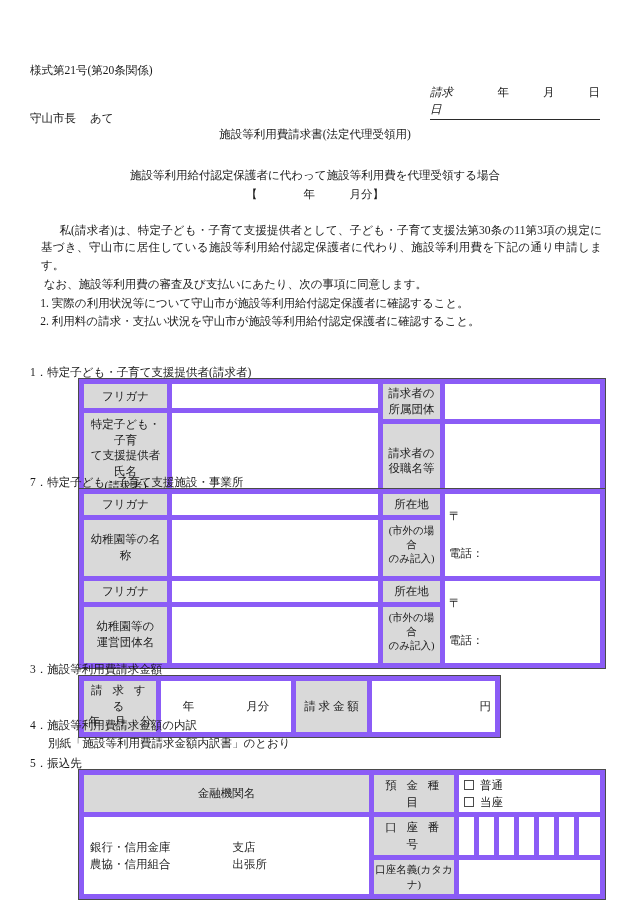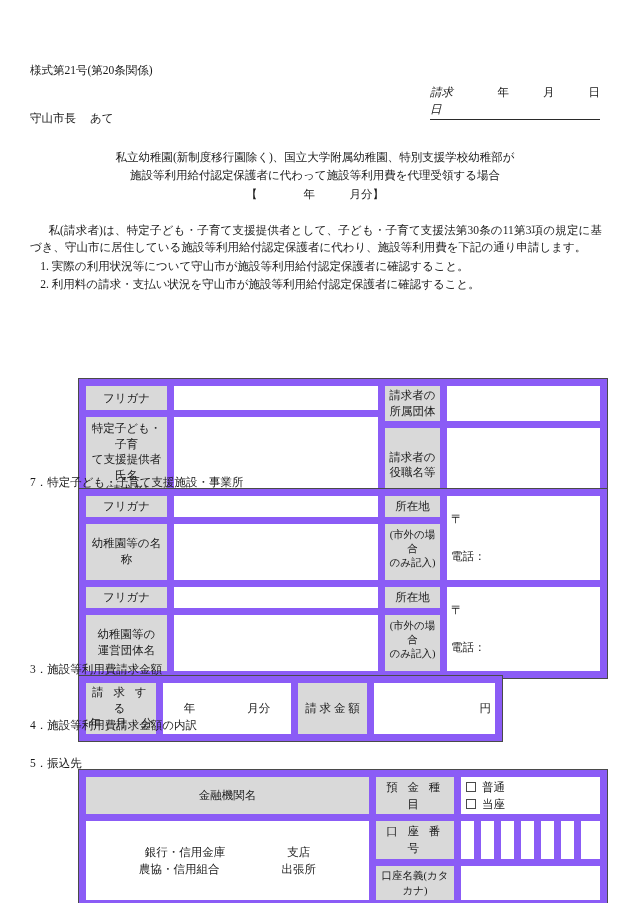--- a/index.html
+++ b/index.html
@@ -96,21 +96,21 @@
   .body-block {
     position: absolute;
     left: 30px;
     top: 222px;
     width: 572px;
     font-size: 11.5px;
     line-height: 1.52;
   }
   .para {
     text-indent: 1.6em;
-    margin: 0 0 1px 0;
+    margin: 0 0 1px 11px;
     text-align: justify;
   }
   .para-2 {
     text-indent: 1.2em;
     margin: 2px 0 0 0;
   }
   .agree-list {
     margin: 1px 0 0 0;
     padding: 0;
     list-style: none;
@@ -137,21 +137,21 @@
   }
 
   
   table.form {
     position: absolute;
     border-collapse: collapse;
     table-layout: fixed;
     font-size: 11.5px;
   }
   table.form td {
-    border: 7px solid #8b5cf6;
+    border: 5px solid #8b5cf6;
     padding: 2px 4px;
     vertical-align: middle;
     background: #ffffff;
   }
   table.form td.hd {
     background: #d9d9d9;
     text-align: center;
   }
   table.form td.blank { background: #ffffff; }
   .outer {
@@ -173,21 +173,21 @@
   .chk {
     display: inline-block;
     width: 8px;
     height: 8px;
     border: 1px solid #4a4a4a;
     margin-right: 6px;
     vertical-align: -1px;
     background: #fff;
   }
   .chk-wrap { margin-right: 26px; white-space: nowrap; }
-  .bank-line { display: flex; justify-content: center; align-items: baseline; }
+  .bank-line { display: flex; justify-content: flex-start; align-items: baseline; }
   .bank-line .bname { margin-right: 0; }
   .bank-line .btype { margin-left: 62px; }
   td.acct { padding: 0; }
   td.postal .pmark { font-size: 12px; }
   td.postal .tel { display: block; margin-top: 20px; }
 </style>
 </head>
 <body>
 
 <div class="page">
@@ -198,32 +198,34 @@
     <span class="cd-label">請求日</span>
     <span class="cd-y">年</span>
     <span class="cd-m">月</span>
     <span class="cd-d">日</span>
   </div>
 
   <div class="addressee">
     <span>守山市長</span><span class="ate">あて</span>
   </div>
 
-  <div class="subtitle-1">私立幼稚園(新制度移行園除く)、国立大学附属幼稚園、特別支援学校幼稚部が</div>
+  <div class="doc-title">施設等利用費請求書(法定代理受領用)</div>
   <div class="subtitle-2">施設等利用給付認定保護者に代わって施設等利用費を代理受領する場合</div>
   <div class="period-line">【　　　　年　　　月分】</div>
 
   <div class="body-block">
     <p class="para">私(請求者)は、特定子ども・子育て支援提供者として、子ども・子育て支援法第30条の11第3項の規定に基づき、守山市に居住している施設等利用給付認定保護者に代わり、施設等利用費を下記の通り申請します。</p>
+    <p class="para para-2">なお、施設等利用費の審査及び支払いにあたり、次の事項に同意します。</p>
     <ul class="agree-list">
       <li><span class="num">1.</span><span>実際の利用状況等について守山市が施設等利用給付認定保護者に確認すること。</span></li>
       <li><span class="num">2.</span><span>利用料の請求・支払い状況を守山市が施設等利用給付認定保護者に確認すること。</span></li>
     </ul>
   </div>
 
+  <div class="sec-head" style="top:364px;">1．特定子ども・子育て支援提供者(請求者)</div>
 
   <table class="form outer" style="left:79px; top:379px; width:521px;">
     <colgroup>
       <col style="width:88px;">
       <col style="width:211px;">
       <col style="width:62px;">
       <col style="width:160px;">
     </colgroup>
     <tbody>
       <tr>
@@ -330,20 +332,21 @@
         </td>
         <td class="hd">請 求 金 額</td>
         <td class="blank yen-cell">
           <span></span><span>円</span>
         </td>
       </tr>
     </tbody>
   </table>
 
   <div class="sec-head" style="top:717px;">4．施設等利用費請求金額の内訳</div>
+  <div class="sec-sub" style="top:735px;">別紙「施設等利用費請求金額内訳書」のとおり</div>
 
   <div class="sec-head" style="top:755px;">5．振込先</div>
 
   <table class="form outer" style="left:79px; top:770px; width:521px;">
     <colgroup>
       <col style="width:290px;">
       <col style="width:85px;">
       <col style="width:20px;">
       <col style="width:20px;">
       <col style="width:20px;">

